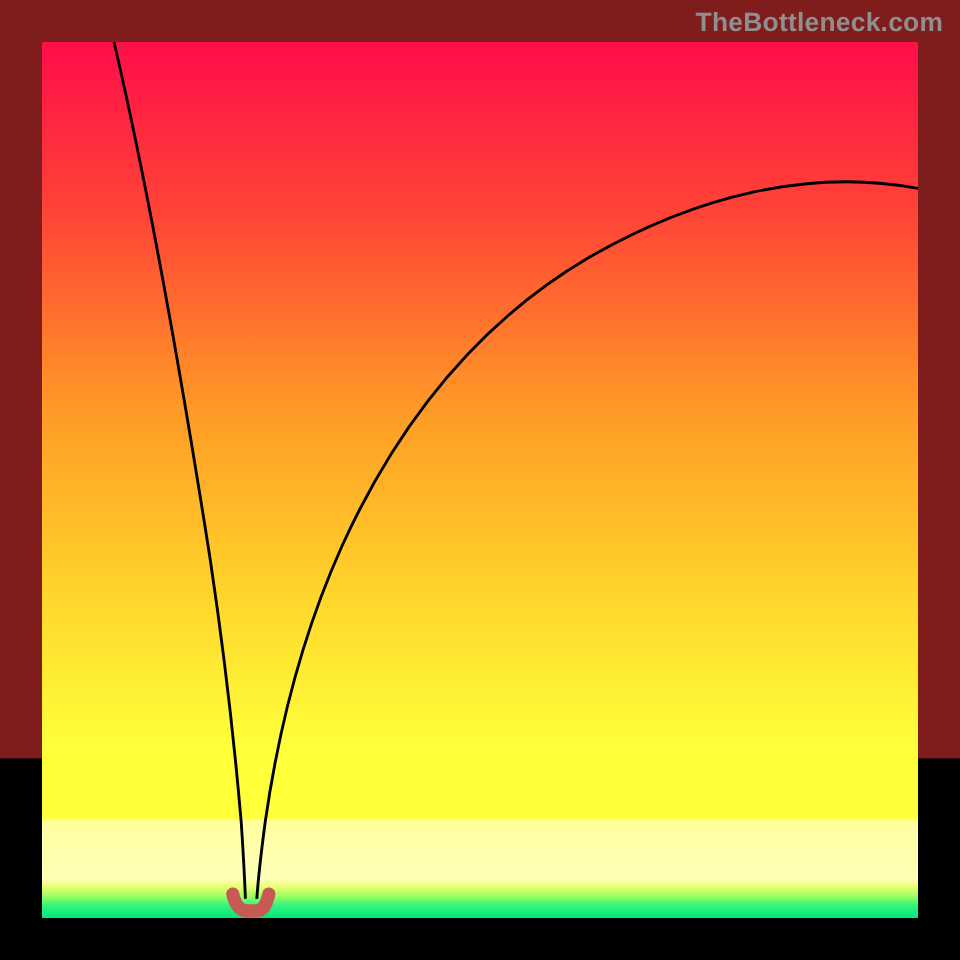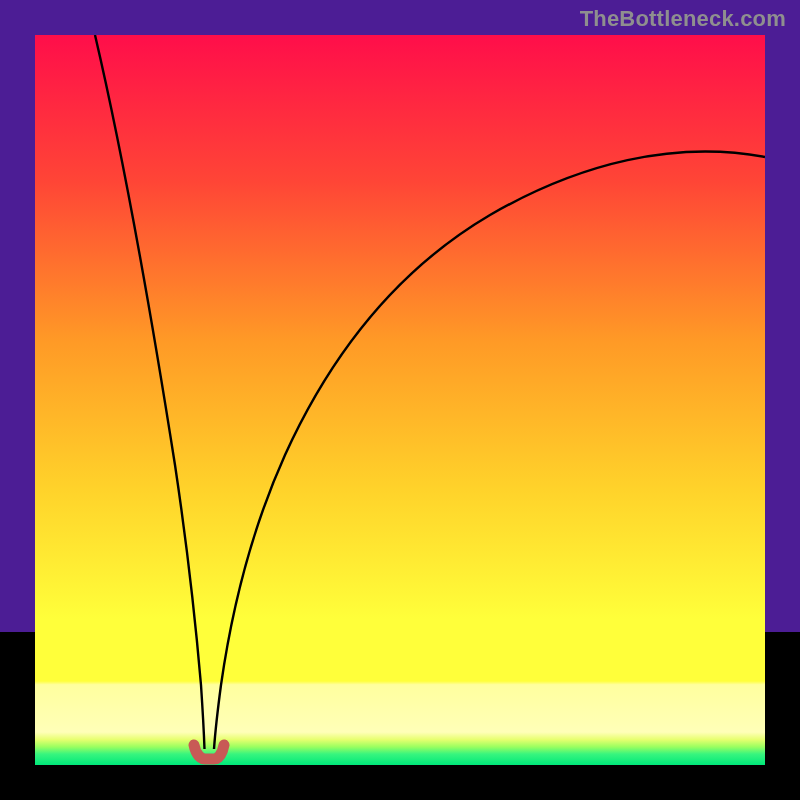--- a/index.html
+++ b/index.html
@@ -9,21 +9,21 @@
     height: 800px;
     background: #000;
     overflow: hidden;
   }
   .frame {
     position: absolute;
     left: 0;
     top: 0;
     width: 800px;
     height: 632px;
-    background: #4c1d95;
+    background: #7f1d1d;
   }
   .plot {
     position: absolute;
     left: 35px;
     top: 35px;
     width: 730px;
     height: 730px;
     overflow: hidden;
   }
   .gradient {

